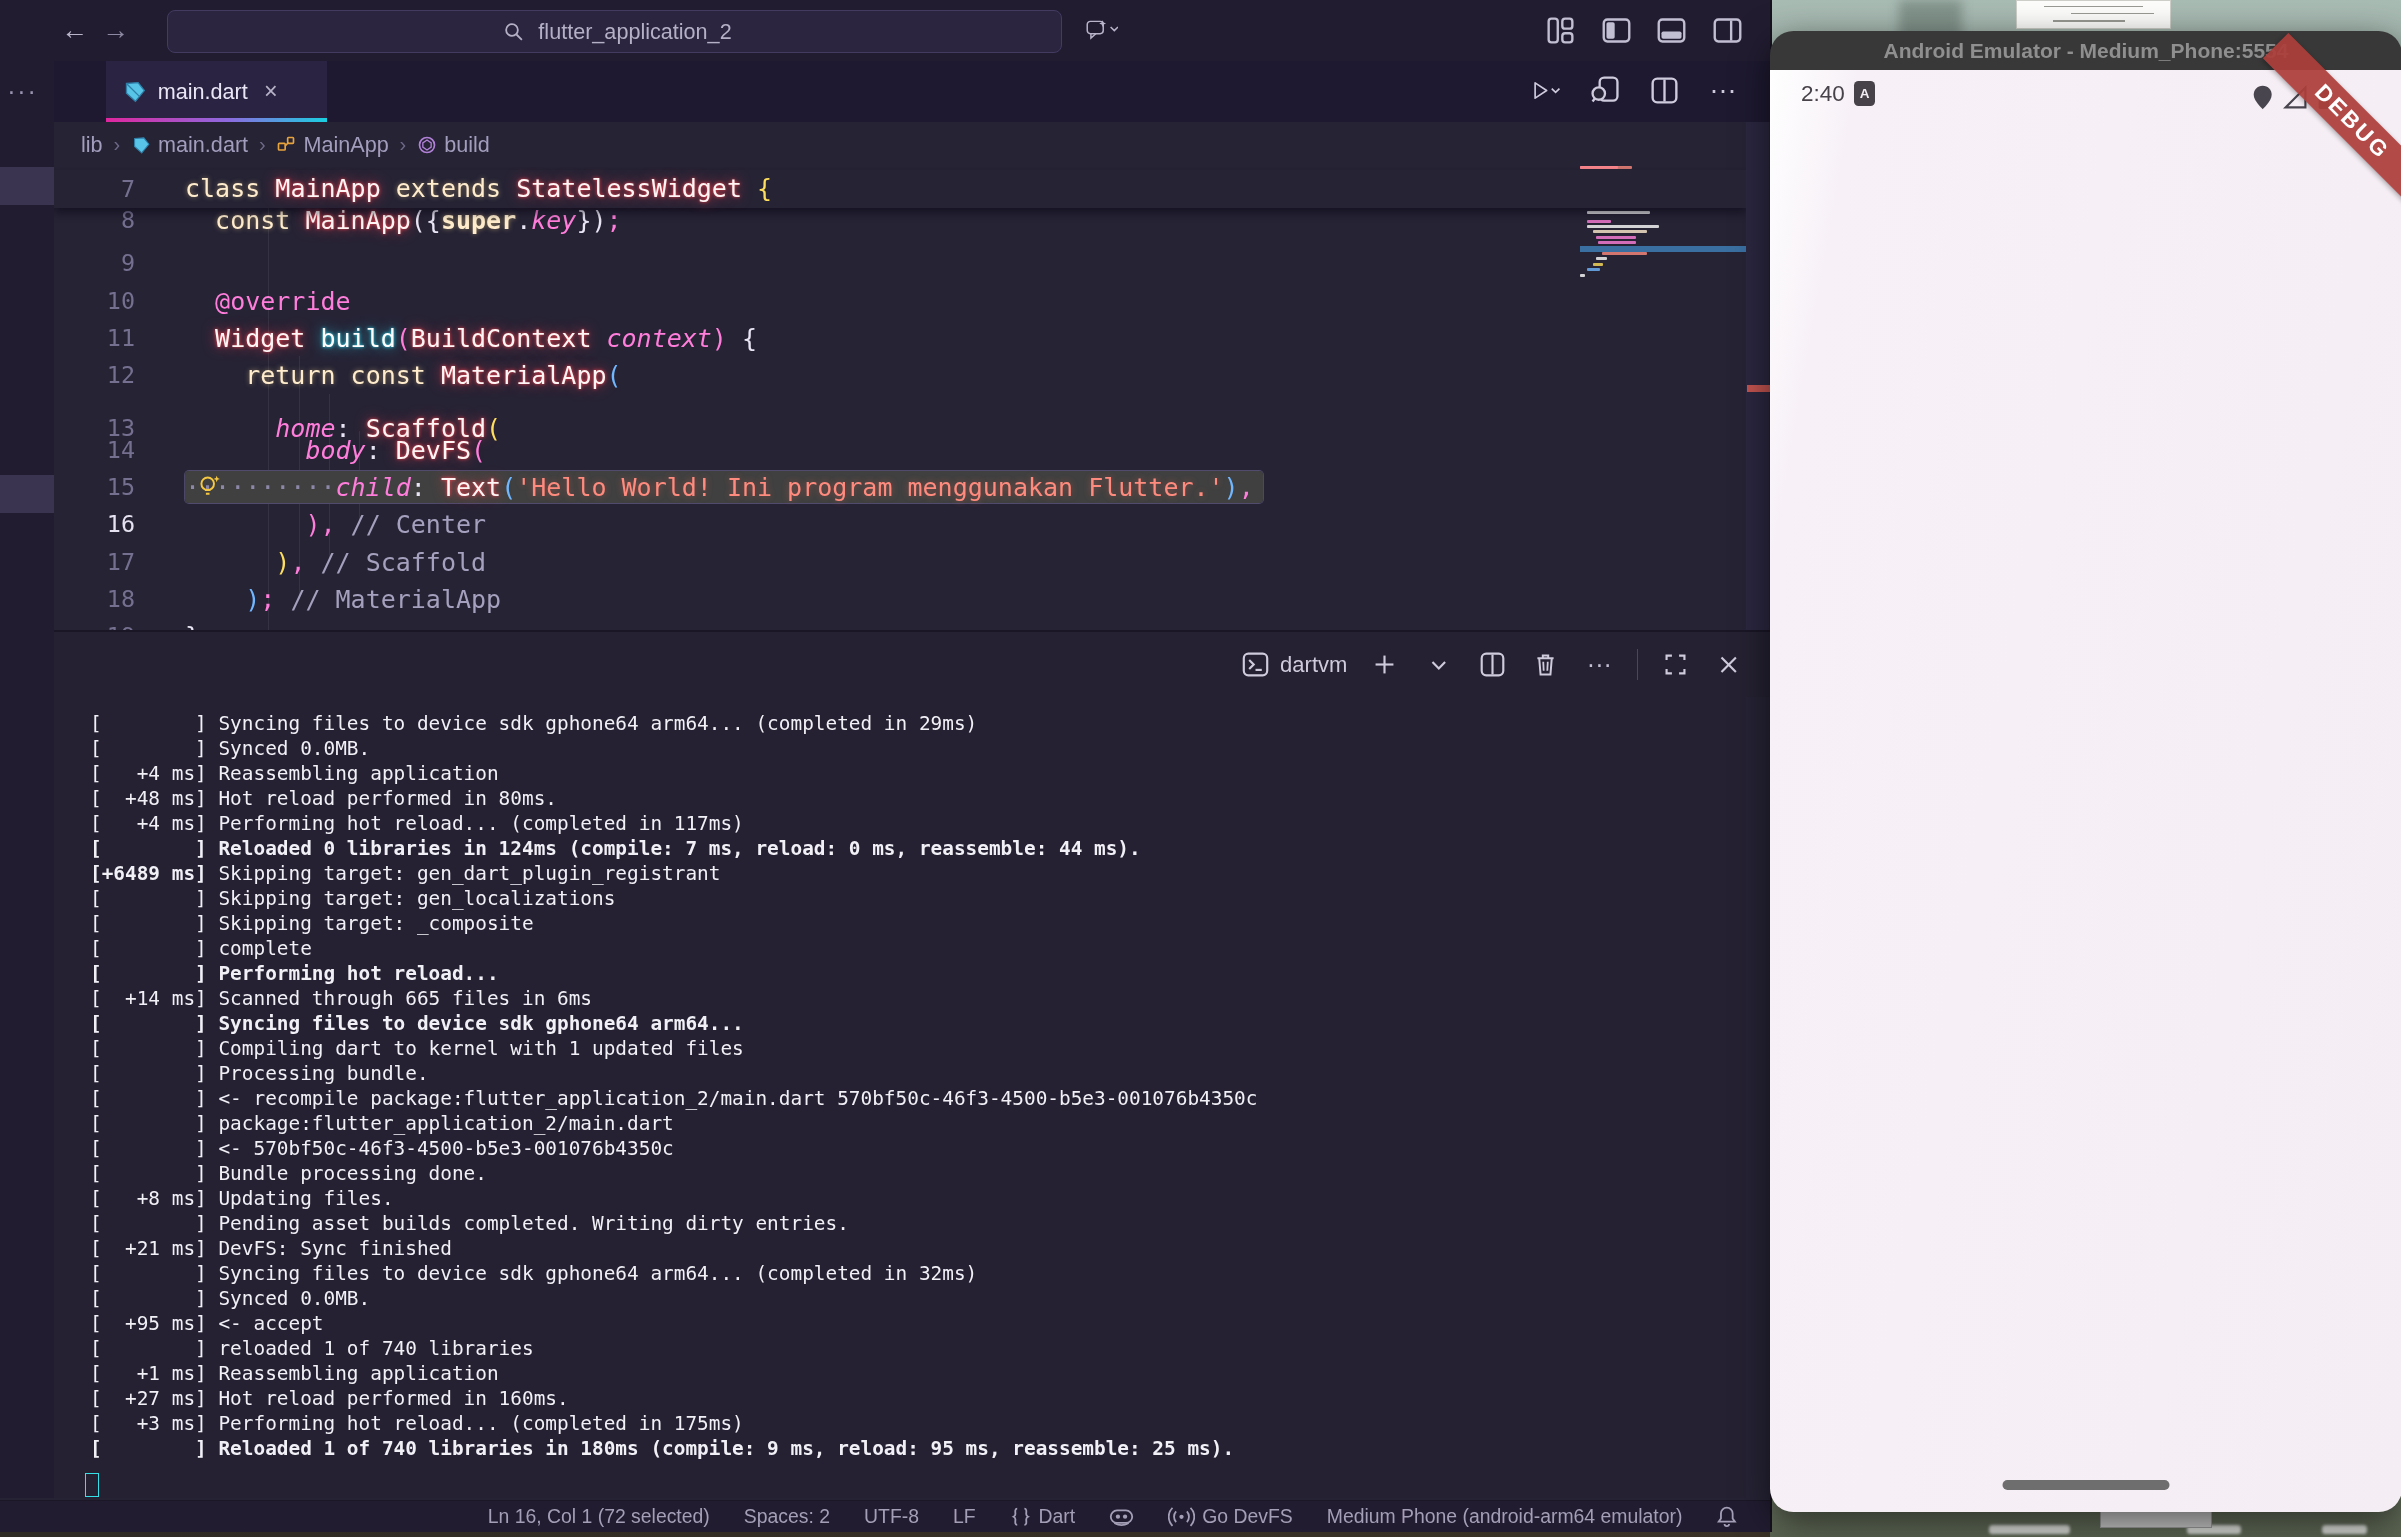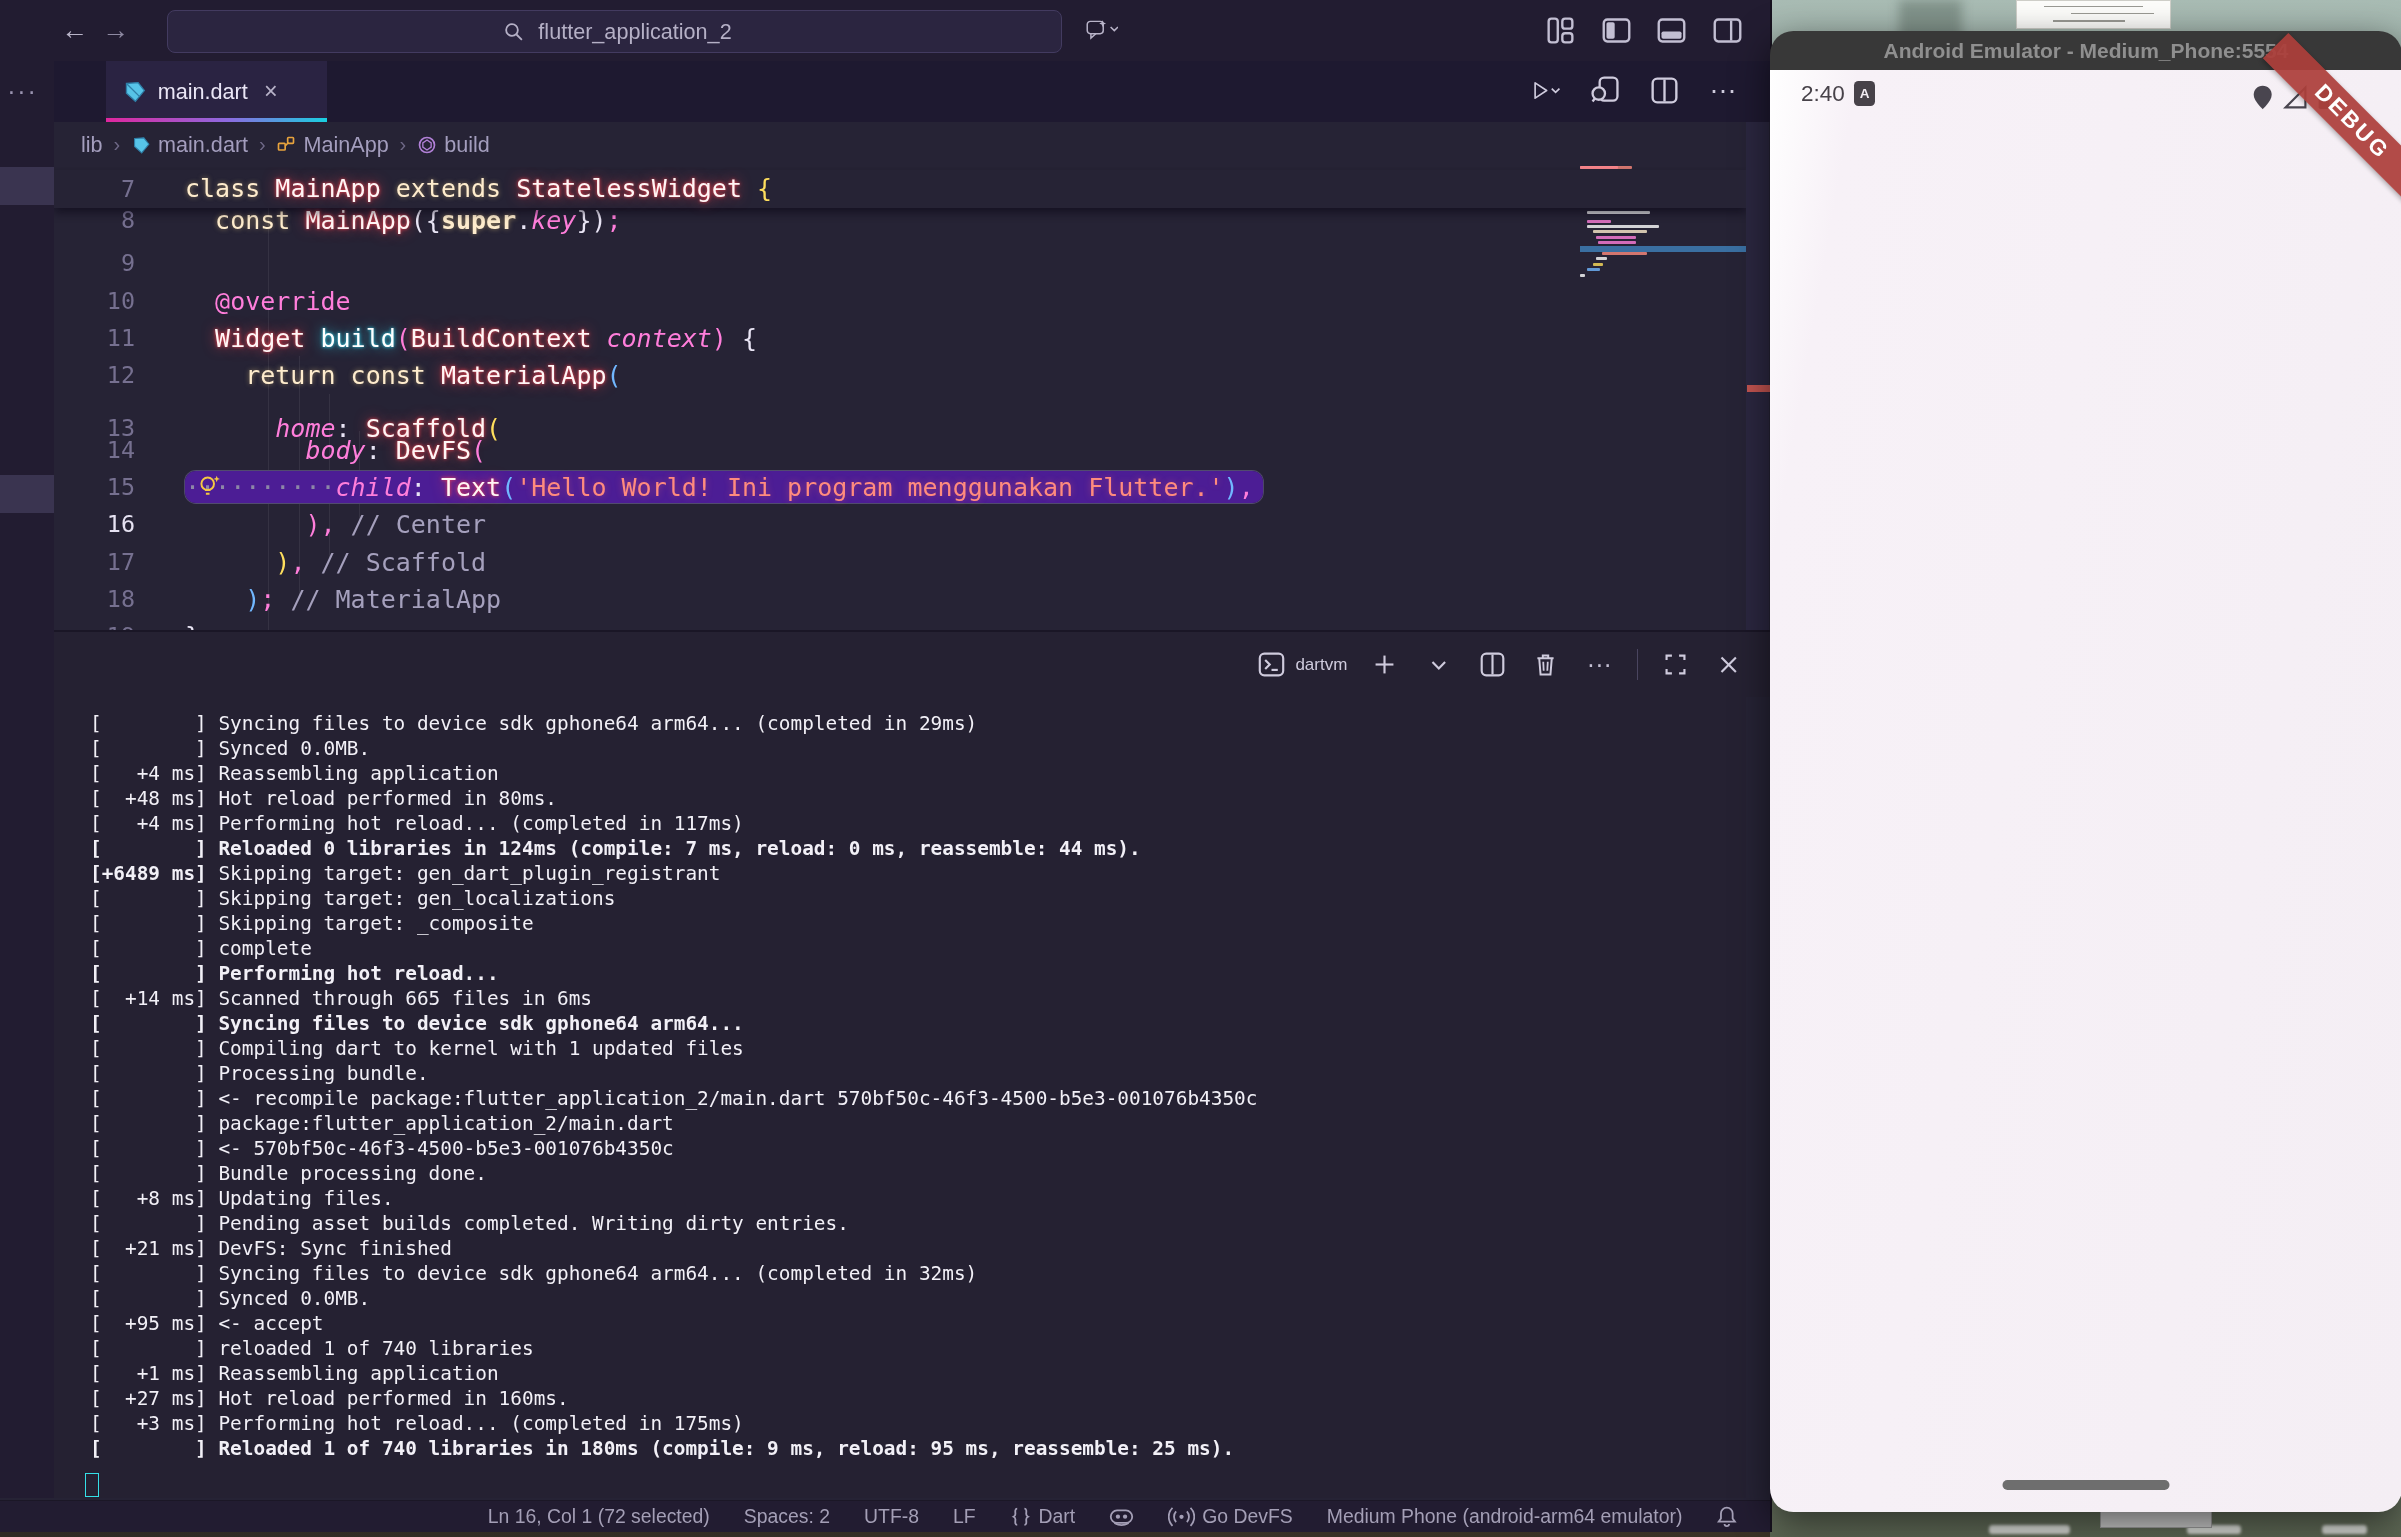--- a/index.html
+++ b/index.html
@@ -34,21 +34,21 @@
   #breadcrumb{left:54px;top:122px;width:1512px;height:45px;background:#262335;display:flex;align-items:center;padding-left:27px;gap:9px;color:#a39dbd;font-size:21.6px;}
   #breadcrumb .sep{color:#6f6988;font-size:20px;margin:0 1.8px;}
   #breadcrumb .crumb{display:flex;align-items:center;gap:7.2px;}
   
   #editor{left:54px;top:167px;width:1692px;height:463px;background:#262335;overflow:hidden;}
   .code-row{position:absolute;left:0;width:100%;height:38px;display:flex;align-items:center;}
   .code-row .ln{width:81px;text-align:right;color:#767090;font-family:"DejaVu Sans Mono",monospace;font-size:23.4px;flex:none;}
   .code-row .ln.cur{color:#e6e2f2;}
   .code-row .code{margin-left:50px;font-family:"DejaVu Sans Mono",monospace;font-size:25px;white-space:pre;}
   .row-sticky{background:#262335;z-index:3;box-shadow:0 5.4px 9px rgba(8,4,18,.55);}
-  .sel-box{background:#4c1d95;border-radius:11px;padding:1.8px 9px 1.8px 0;box-shadow:0 0 0 0.9px #514b6e;}
+  .sel-box{background:#404040;border-radius:4px;padding:1.8px 9px 1.8px 0;box-shadow:0 0 0 0.9px #514b6e;}
   .bulb{position:absolute;left:142px;top:5.4px;}
   .tok-kw{color:#feeccd;text-shadow:0 0 5.4px rgba(254,222,135,.5);}
   .tok-kwb{color:#feeccd;font-weight:bold;text-shadow:0 0 5.4px rgba(254,222,135,.5);}
   .tok-cls{color:#fff5f5;text-shadow:0 0 3.6px #fe4450,0 0 12.6px rgba(254,68,80,.75);}
   .tok-fn{color:#ffffff;text-shadow:0 0 3.6px #2ee2fa,0 0 12.6px rgba(46,226,250,.75);}
   .tok-propi{color:#ff7edb;font-style:italic;}
   .tok-prop2{color:#ff7edb;margin-top:29px;}
   .tok-str{color:#ff8b7e;text-shadow:0 0 7.2px rgba(255,110,90,.4);}
   .tok-cmt{color:#a5a0bd;}
   .tok-pun{color:#e9e5f5;}
@@ -62,21 +62,21 @@
   #mini-sel{position:absolute;left:0;width:167px;height:6.3px;background:rgba(62,125,180,.85);}
   #scrollzone{left:1746px;top:122px;width:23.4px;height:508px;background:#2b2740;}
   #ruler-mark{left:1747px;top:385px;width:22.5px;height:7.2px;background:#c25450;}
   
   #panel-border{left:54px;top:630px;width:1716px;height:1.8px;background:#1a1626;}
   #panel-header{left:54px;top:632px;width:1716px;height:65px;background:#252132;display:flex;align-items:center;}
   #panel-tabs{display:flex;gap:43px;margin-left:36px;}
   .ptab{font-size:19px;letter-spacing:0.7px;color:#8d88a0;}
   .ptab.active{color:#eceaf4;}
   #panel-actions{margin-left:auto;margin-right:25px;display:flex;align-items:center;gap:21.6px;color:#c3bfd3;}
-  #dartvm-item{display:flex;align-items:center;gap:10.8px;font-size:17px;color:#cfcbdd;}
+  #dartvm-item{display:flex;align-items:center;gap:10.8px;font-size:22px;color:#cfcbdd;}
   .pa-sep{width:0.9px;height:31px;background:#4a4560;}
   
   #terminal{left:54px;top:697px;width:1692px;height:801px;background:#252132;}
   #term-lines{position:absolute;left:36px;top:14.4px;font-family:"DejaVu Sans Mono",monospace;font-size:19.4px;line-height:25px;color:#f2f0f7;white-space:pre;}
   .tb{font-weight:bold;}
   #term-cursor{position:absolute;left:31px;top:776px;width:11.7px;height:21.6px;border:1.8px solid #35e0e8;}
   
   #statusbar{left:0;top:1500px;width:1770px;height:32px;background:#221c31;border-top:0.9px solid #1b1726;display:flex;align-items:center;justify-content:flex-end;gap:34px;padding-right:32px;box-sizing:border-box;}
   .sb-item{display:flex;align-items:center;gap:7.2px;color:#a49fb6;font-size:19.4px;white-space:nowrap;}
   #bottom-strip{left:0;top:1532px;width:1770px;height:5.4px;background:linear-gradient(90deg,#2e2a24,#3a3226);}

